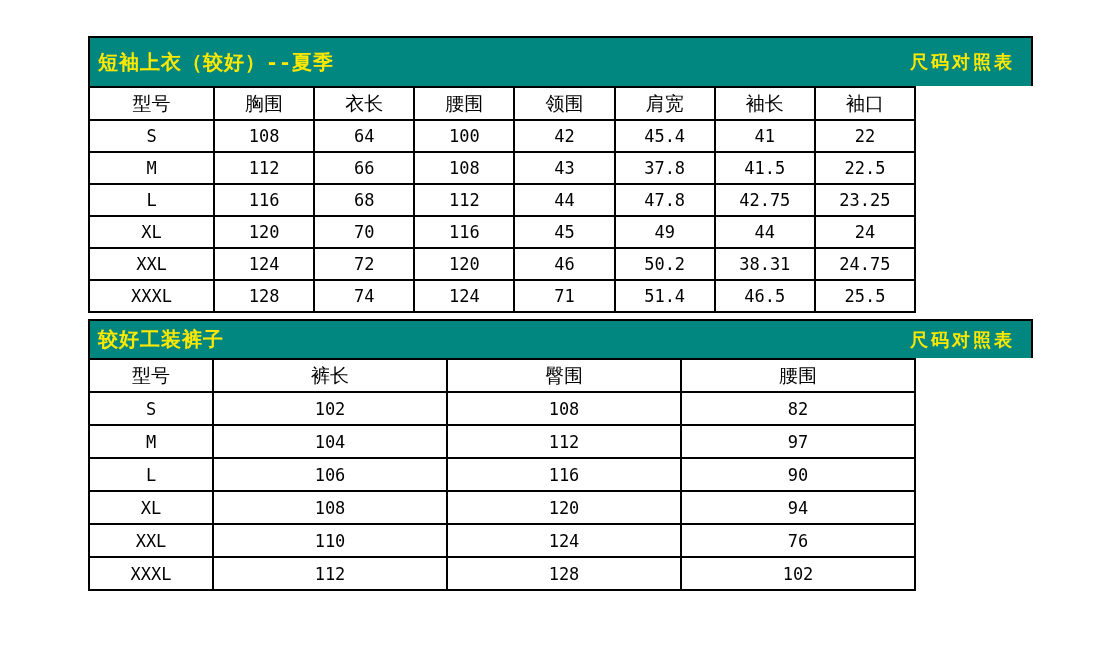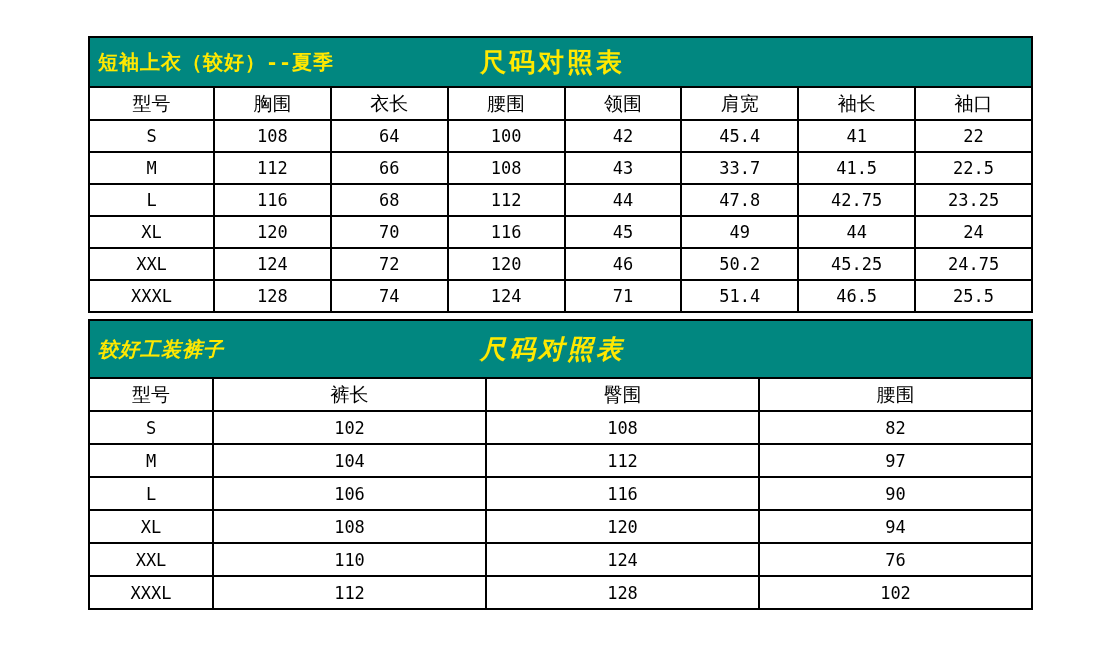--- a/index.html
+++ b/index.html
@@ -23,43 +23,43 @@
     position: relative;
     box-sizing: border-box;
     background: var(--band-color, #018780);
     border-top: 2px solid var(--border-color, #000);
     border-left: 2px solid var(--border-color, #000);
     border-right: 2px solid var(--border-color, #000);
     display: flex;
     align-items: center;
   }
   .band1 { height: 50px; }
-  .band2 { height: 58px; font-style: italic; }
+  .band2 { height: 39px; }
   .band-left-title {
     color: var(--band-text-color, #ffea00);
     font-weight: bold;
     font-size: 20px;
     padding-left: 8px;
     white-space: nowrap;
     letter-spacing: 1px;
   }
   .band-center-title {
     position: absolute;
     left: 0;
     right: 16px;
-    text-align: center;
+    text-align: right;
     color: var(--band-text-color, #ffea00);
     font-weight: bold;
-    font-size: 26px;
+    font-size: 18px;
     letter-spacing: 3px;
     white-space: nowrap;
   }
 
   table.size-table {
-    width: 945px;
+    width: 828px;
     border-collapse: collapse;
     table-layout: fixed;
     background: #ffffff;
   }
   table.size-table th,
   table.size-table td {
     border: 2px solid var(--border-color, #000);
     text-align: center;
     vertical-align: middle;
     padding: 0;
@@ -118,21 +118,21 @@
             <td>45.4</td>
             <td>41</td>
             <td>22</td>
           </tr>
           <tr>
             <td>M</td>
             <td>112</td>
             <td>66</td>
             <td>108</td>
             <td>43</td>
-            <td>33.7</td>
+            <td>37.8</td>
             <td>41.5</td>
             <td>22.5</td>
           </tr>
           <tr>
             <td>L</td>
             <td>116</td>
             <td>68</td>
             <td>112</td>
             <td>44</td>
             <td>47.8</td>
@@ -149,21 +149,21 @@
             <td>44</td>
             <td>24</td>
           </tr>
           <tr>
             <td>XXL</td>
             <td>124</td>
             <td>72</td>
             <td>120</td>
             <td>46</td>
             <td>50.2</td>
-            <td>45.25</td>
+            <td>38.31</td>
             <td>24.75</td>
           </tr>
           <tr>
             <td>XXXL</td>
             <td>128</td>
             <td>74</td>
             <td>124</td>
             <td>71</td>
             <td>51.4</td>
             <td>46.5</td>

